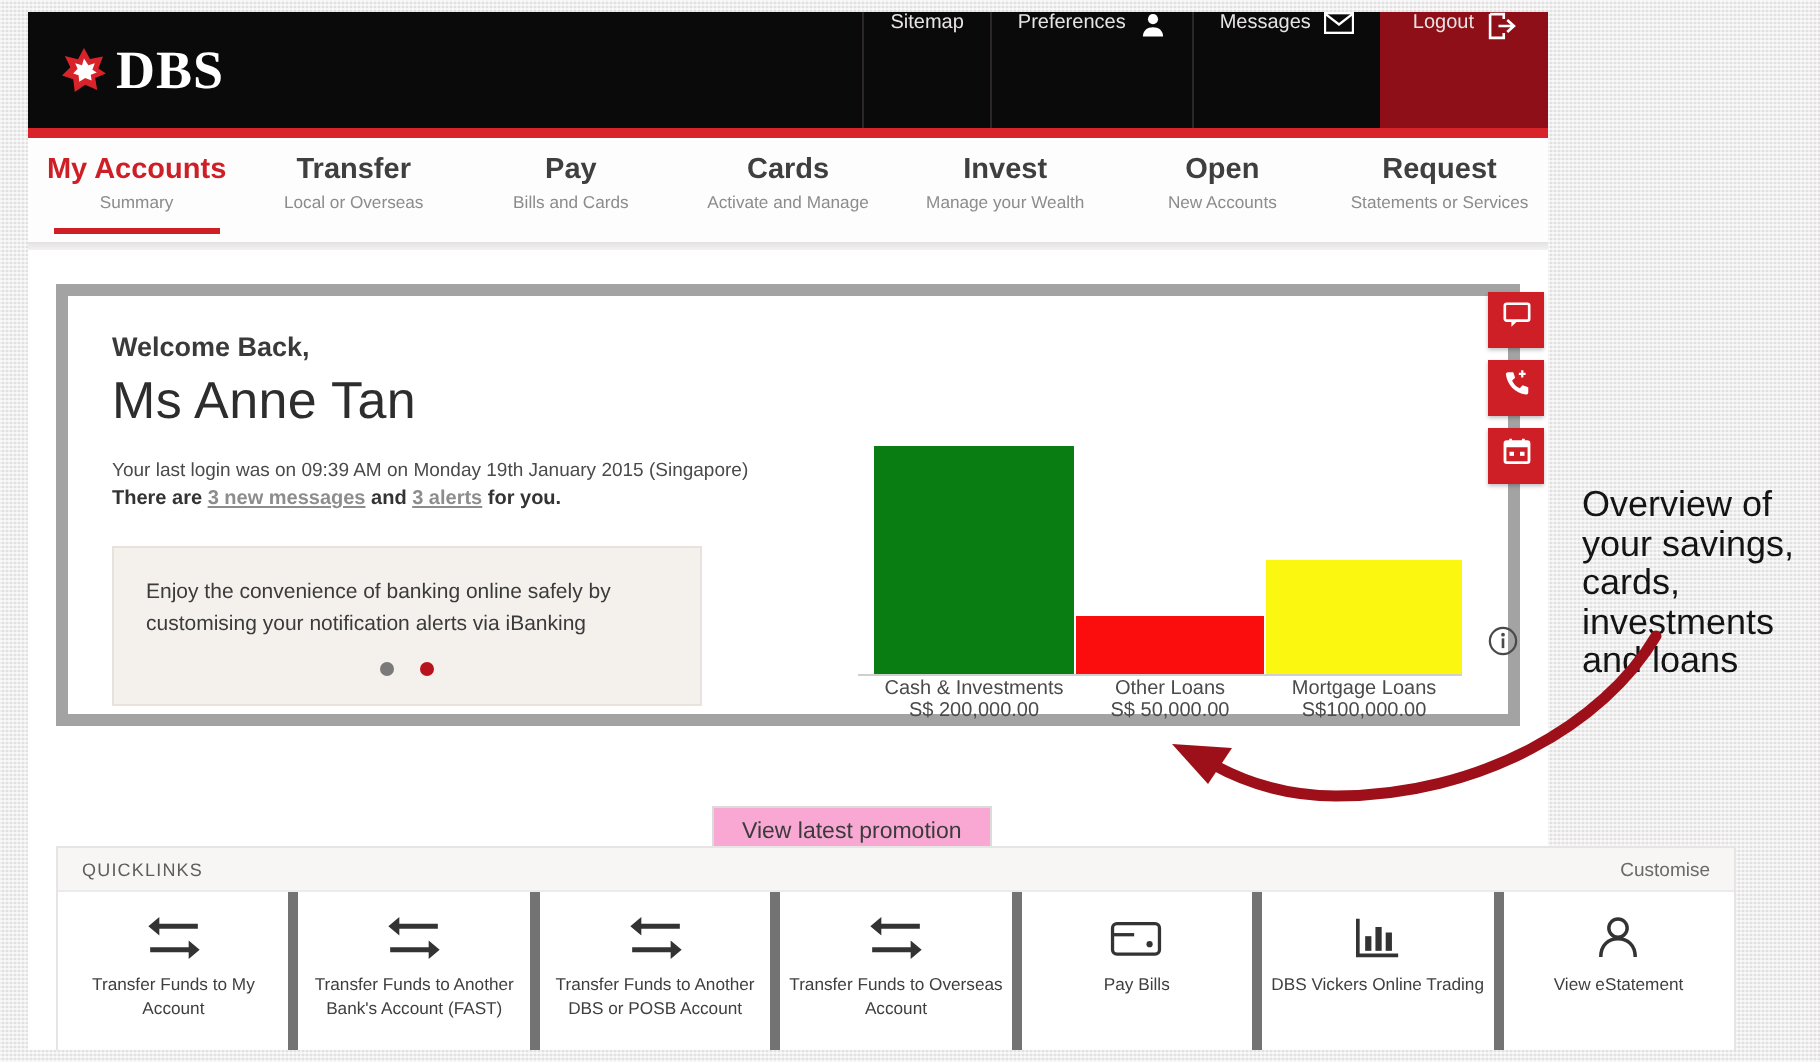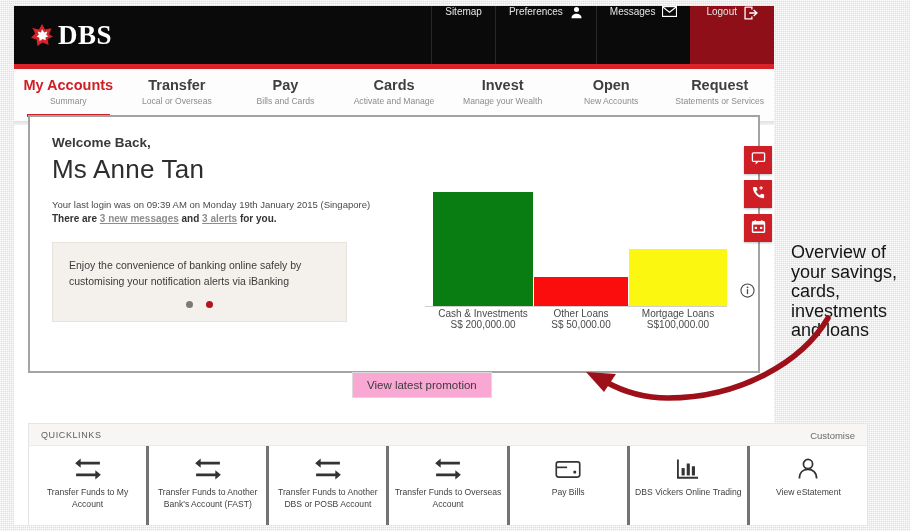--- a/index.html
+++ b/index.html
@@ -66,22 +66,22 @@
   .tab.active .t1 { color:#cf1f26; }
   .tab.active .t2 { color:#8c8c8c; }
   .tab.active::after {
     content:""; position:absolute; left:12%; right:12%; bottom:4px; height:3px; background:#cf1f26;
   }
   .tabs-shadow { position:absolute; left:0; top:115px; width:760px; height:4px;
     background:linear-gradient(#e2e0e0,#f3f2f2); }
 
   
   .card {
-    position:absolute; left:14px; top:109px; width:732px; height:258px;
-    background:#ffffff; border:2px solid #a3a3a3;
+    position:absolute; left:14px; top:136px; width:732px; height:221px;
+    background:#ffffff; border:6px solid #a3a3a3;
   }
 
   .welcome { position:absolute; left:22px; top:18px; }
   .welcome .w1 { font-size:13.5px; font-weight:bold; color:#3a3a3a; }
   .welcome .w2 { font-size:26px; color:#2d2d2d; margin-top:4px; letter-spacing:.2px; }
   .lastlogin { position:absolute; left:22px; top:82px; font-size:9.5px; color:#4a4a4a; }
   .msgline { position:absolute; left:22px; top:96px; font-size:10px; color:#333; font-weight:bold; }
   .msgline a { color:#8d8d8d; text-decoration:underline; font-weight:bold; }
 
   .promo {
@@ -116,21 +116,21 @@
     box-shadow:0 1px 2px rgba(0,0,0,.25);
   }
 
   
   .ql { position:absolute; left:14px; top:417px; width:840px; height:102px;
         background:#fcfbfb; border:1px solid #e6e4e4; }
   .ql-head { height:22px; position:relative; border-bottom:1px solid #eceaea; background:#f7f6f5;}
   .ql-title { position:absolute; left:12px; top:6px; font-size:9px; color:#5d5d5d; letter-spacing:.6px; }
   .ql-custom { position:absolute; right:12px; top:6px; font-size:9.5px; color:#6a6a6a; cursor:pointer; }
   .ql-items { display:flex; height:79px; background:#fff; }
-  .ql-item { flex:1; border-right:3px solid #737373; text-align:center; padding-top:10px; cursor:pointer; }
+  .ql-item { flex:1; border-right:5px solid #737373; text-align:center; padding-top:10px; cursor:pointer; }
   .ql-item:last-child { border-right:none; }
   .ql-icon { height:26px; display:flex; align-items:center; justify-content:center; }
   .ql-label { font-size:8.6px; color:#3f3f3f; line-height:11.5px; margin-top:5px; padding:0 4px; }
 
   
   .anno {
     position:absolute; left:791px; top:243px; width:118px;
     font-size:18px; line-height:19.5px; color:#141414;
   }
   .arrow { position:absolute; left:540px; top:310px; width:370px; height:120px; pointer-events:none; }

